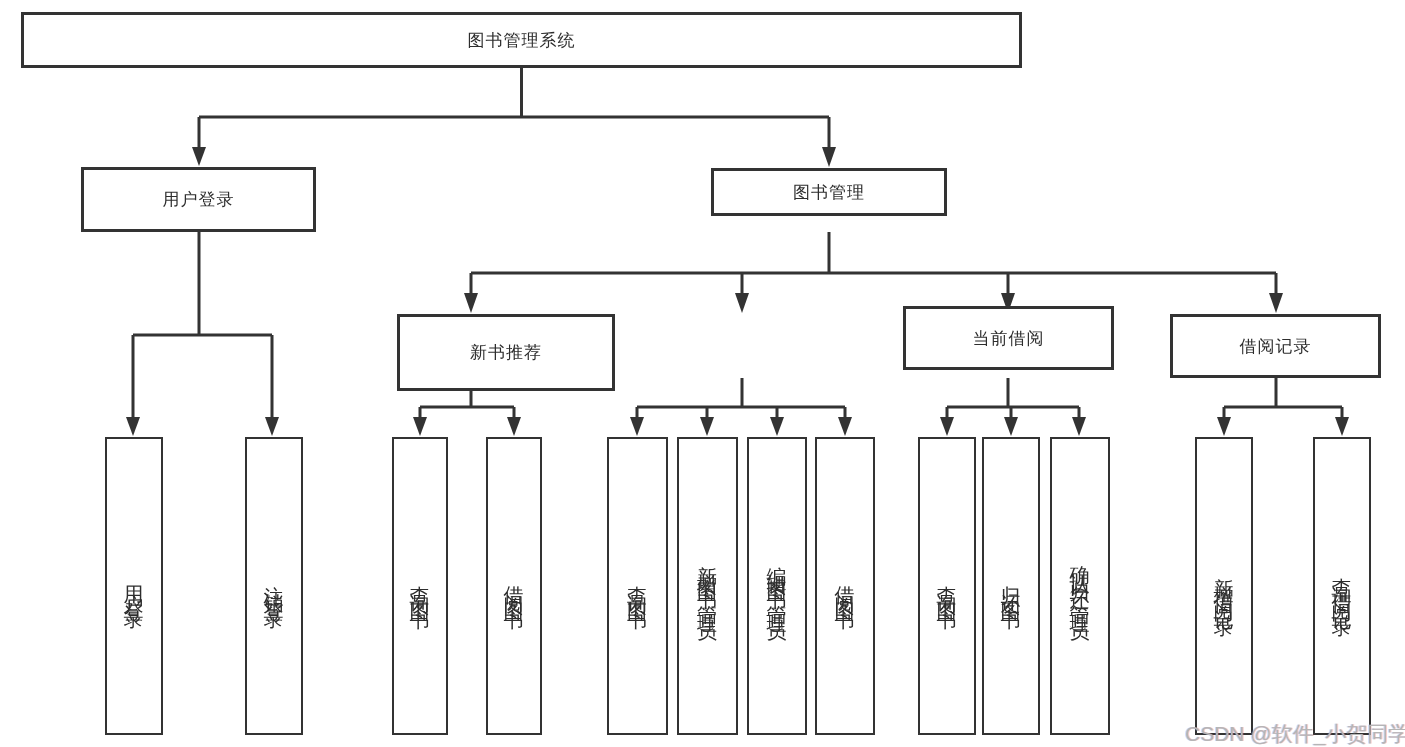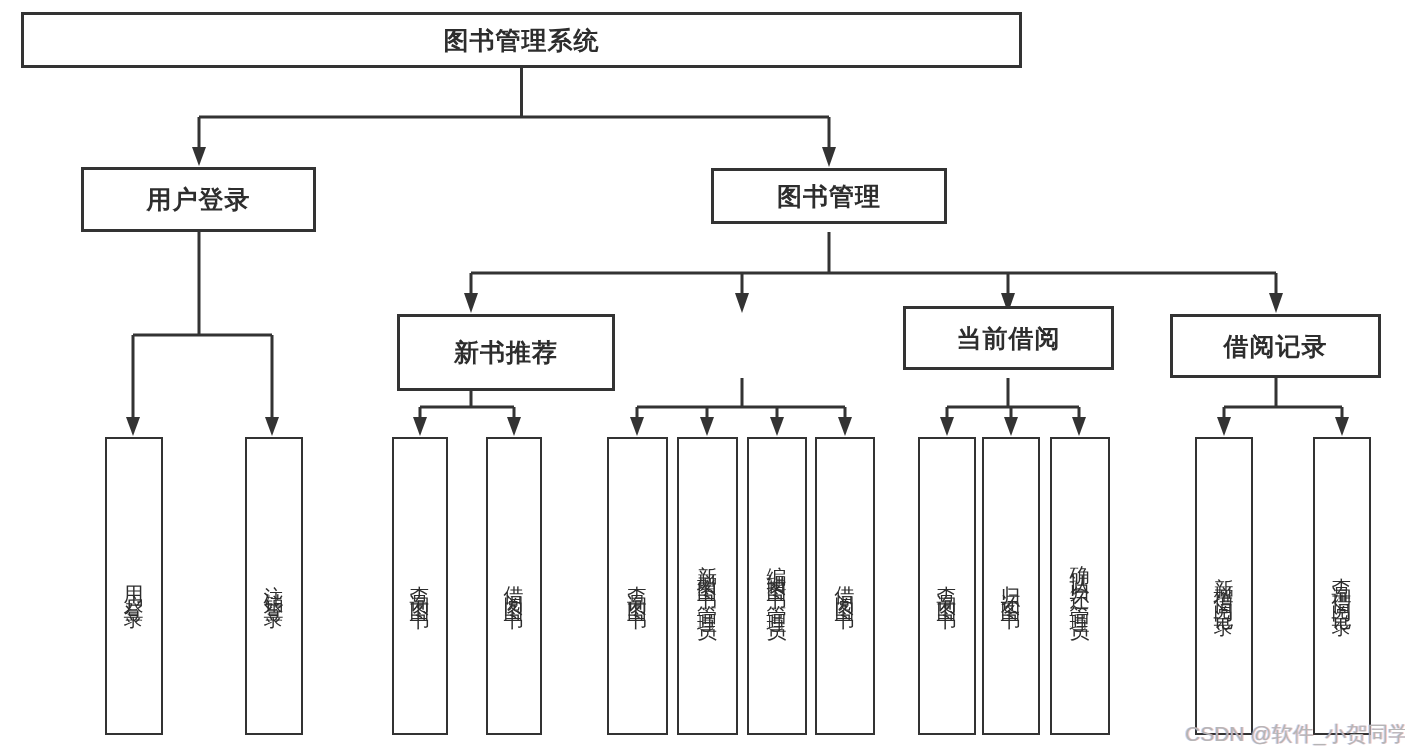--- a/index.html
+++ b/index.html
@@ -11,37 +11,36 @@
     background:#ffffff;
     border:3px solid #333333;
     box-sizing:border-box;
     display:flex;
     align-items:center;
     justify-content:center;
     color:#2d2d2d;
     z-index:2;
   }
   .node.h span{
-    font-size:25px;
+    font-size:17px;
     letter-spacing:1px;
     white-space:nowrap;
-    font-weight:bold;
   }
   .node.v{border-width:2.5px;}
   .node.v span{
     writing-mode:vertical-rl;
     text-orientation:mixed;
     font-size:20px;
     letter-spacing:8px;
     line-height:1.1;
   }
   
   #n-root    {left:21px;  top:12px;  width:1001px; height:56px;}
   #n-login   {left:81px;  top:167px; width:235px;  height:65px;}
-  #n-mgmt    {left:711px; top:168px; width:236px;  height:56px;}
+  #n-mgmt    {left:711px; top:168px; width:236px;  height:48px;}
   #n-rec     {left:362px; top:314px; width:218px;  height:77px;margin-left:35px;}
   #n-borrow  {left:633px; top:314px; width:217px;  height:64px;}
   #n-current {left:903px; top:306px; width:211px;  height:64px;}
   #n-records {left:1170px;top:314px; width:211px;  height:64px;}
   
   .leaf{top:437px;height:298px;width:58px;}
   #n-login-user  {left:105px;}
   #n-logout      {left:245px;}
   #n-rec-query   {left:392px;width:56px;}
   #n-rec-borrow  {left:486px;width:56px;}

